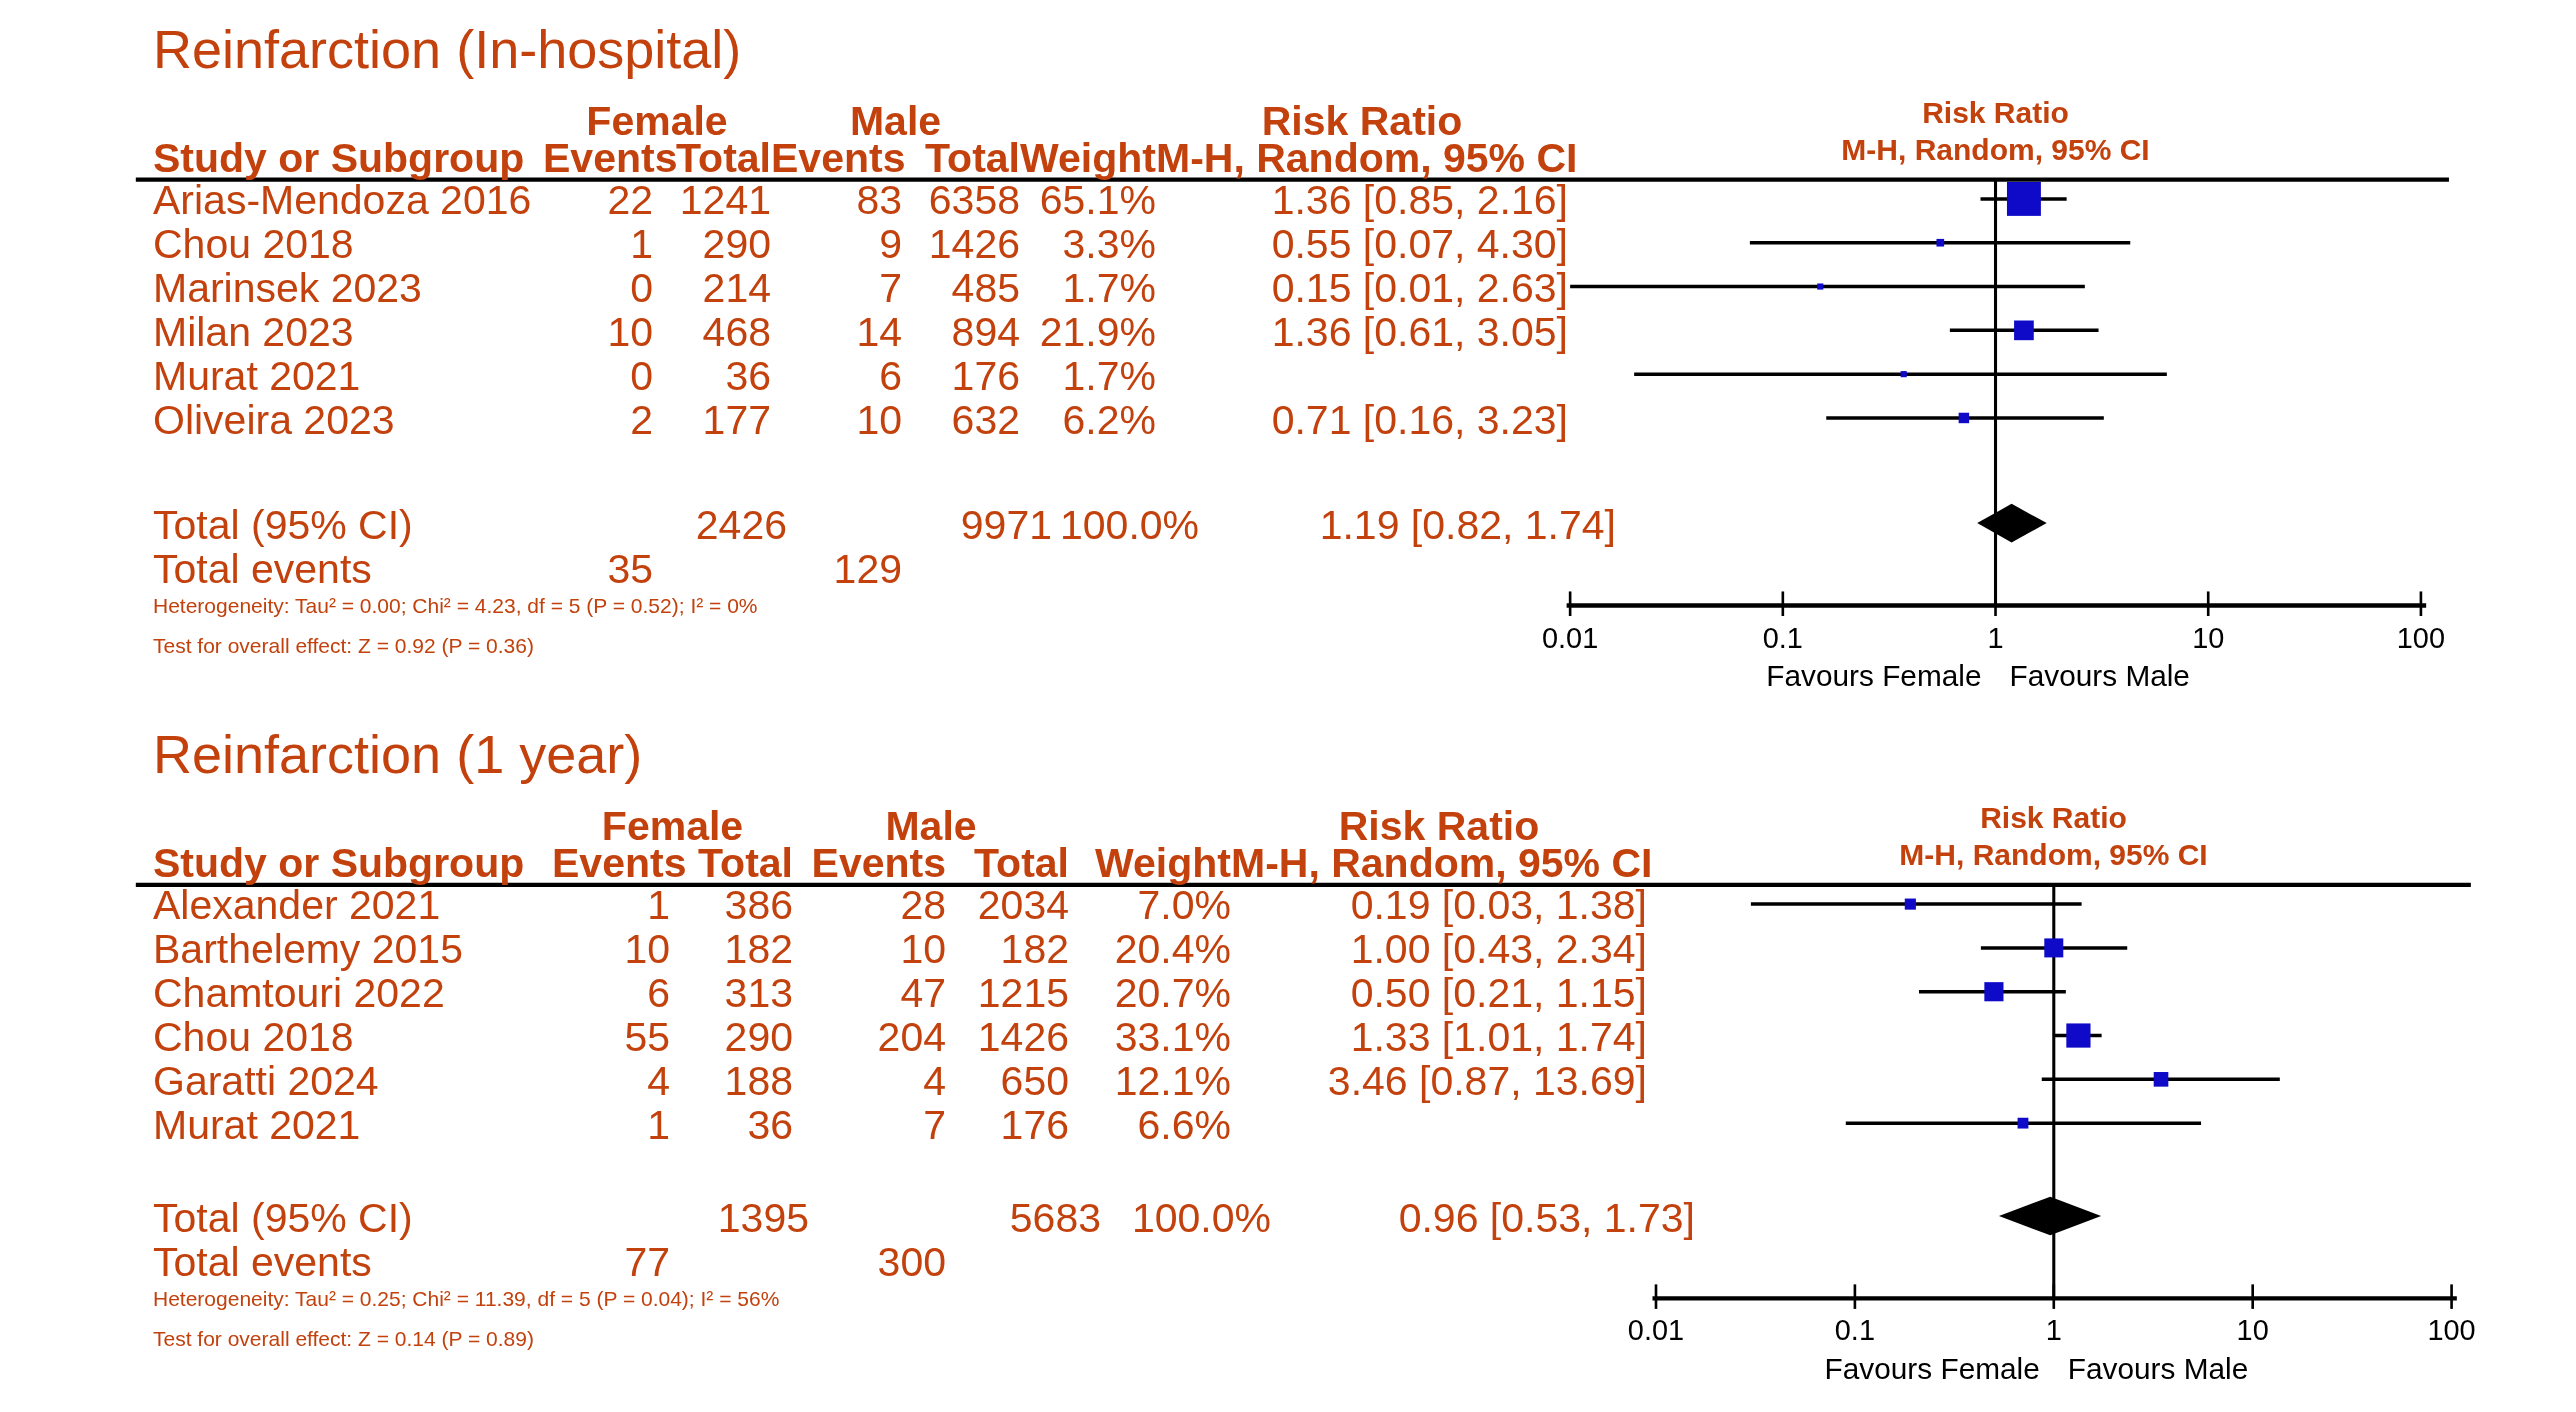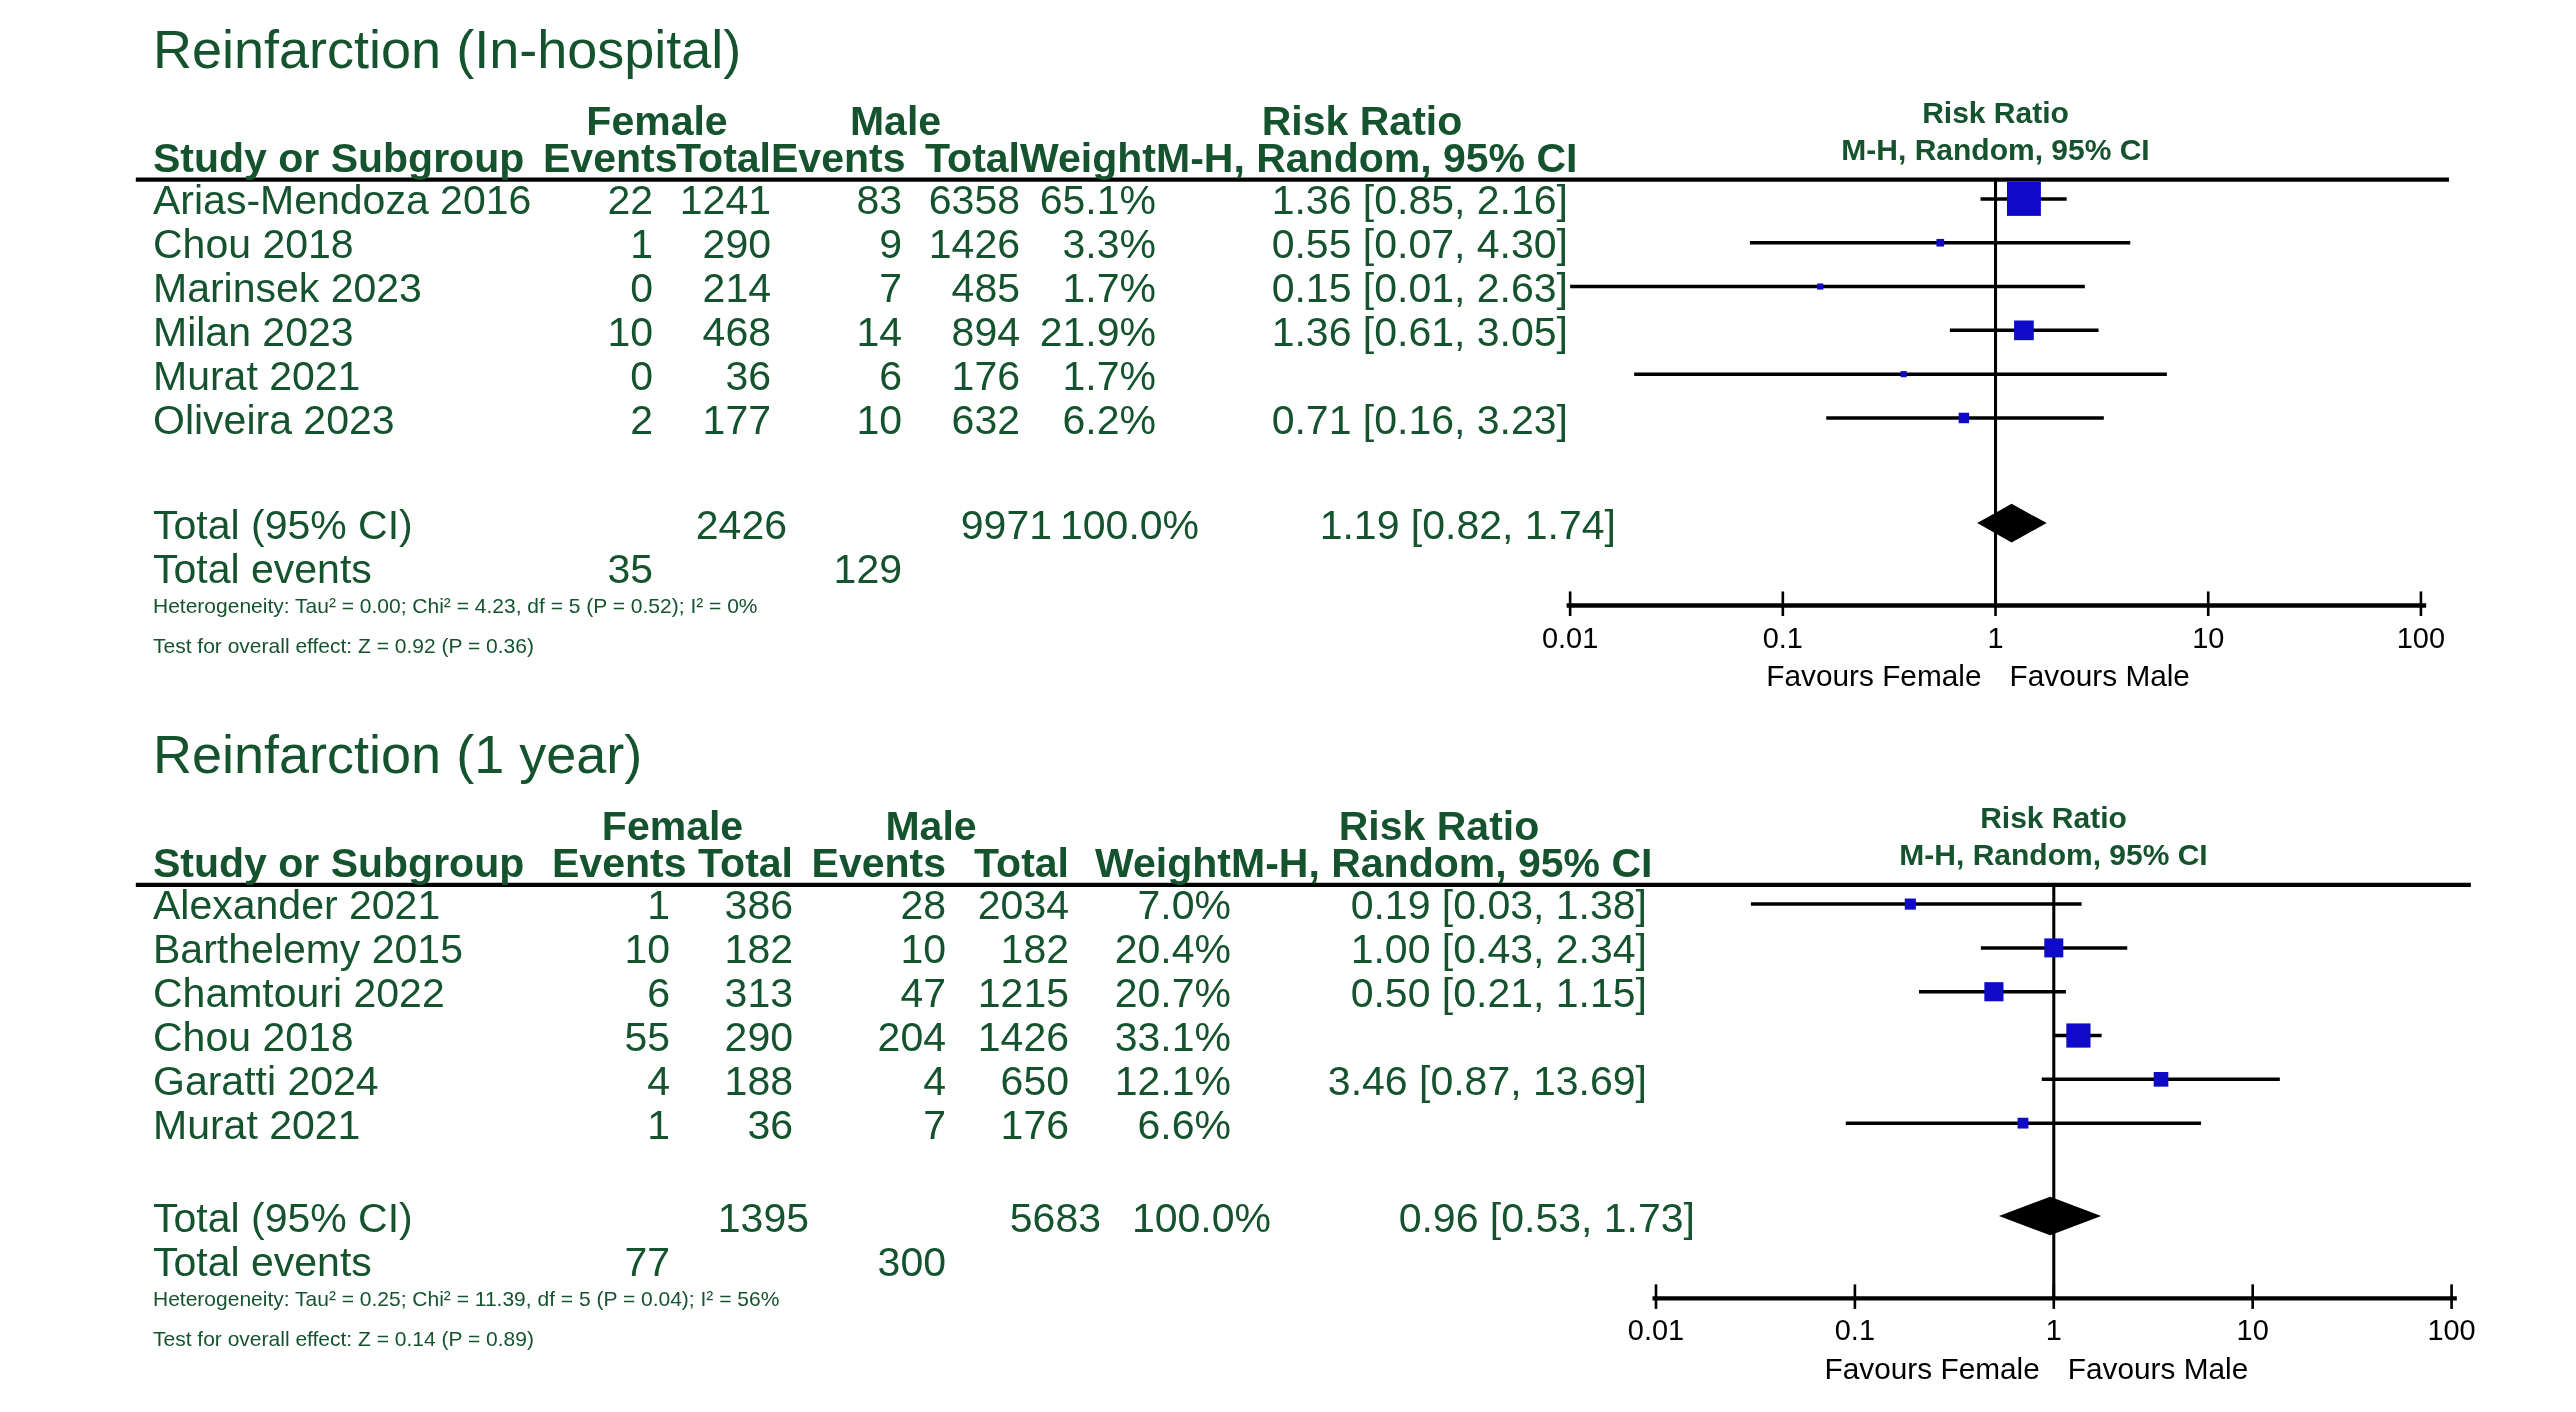--- a/index.html
+++ b/index.html
@@ -1,21 +1,21 @@
 <!DOCTYPE html>
 <html style="font-size:14px"><head>
 <meta charset="utf-8">
 <style>
   html,body{margin:0;padding:0;background:#ffffff;}
   #page{
     position:relative;
     width:2576px;height:1412px;
     background:#ffffff;
     overflow:hidden;
-    color:#14532d;
+    color:#c2410c;
     font-family:"Liberation Sans",sans-serif;
   }
   .sec{position:relative;padding-left:153px;}
   .sec1{padding-top:21px;padding-bottom:42px;}
   .sec2{margin-top:18px;padding-bottom:35px;}
   h2.title{
     margin:0 0 21px 0;
     font-size:54px;line-height:56px;
     font-weight:400;
     letter-spacing:0;
@@ -237,20 +237,21 @@
             <div class="c num">20.7%</div>
             <div class="c num">0.50 [0.21, 1.15]</div>
           </div>
           <div class="frow g2 study-row">
             <div class="c ">Chou 2018</div>
             <div class="c num">55</div>
             <div class="c num">290</div>
             <div class="c num">204</div>
             <div class="c num">1426</div>
             <div class="c num">33.1%</div>
+            <div class="c num">1.33 [1.01, 1.74]</div>
           </div>
           <div class="frow g2 study-row">
             <div class="c ">Garatti 2024</div>
             <div class="c num">4</div>
             <div class="c num">188</div>
             <div class="c num">4</div>
             <div class="c num">650</div>
             <div class="c num">12.1%</div>
             <div class="c num">3.46 [0.87, 13.69]</div>
           </div>

